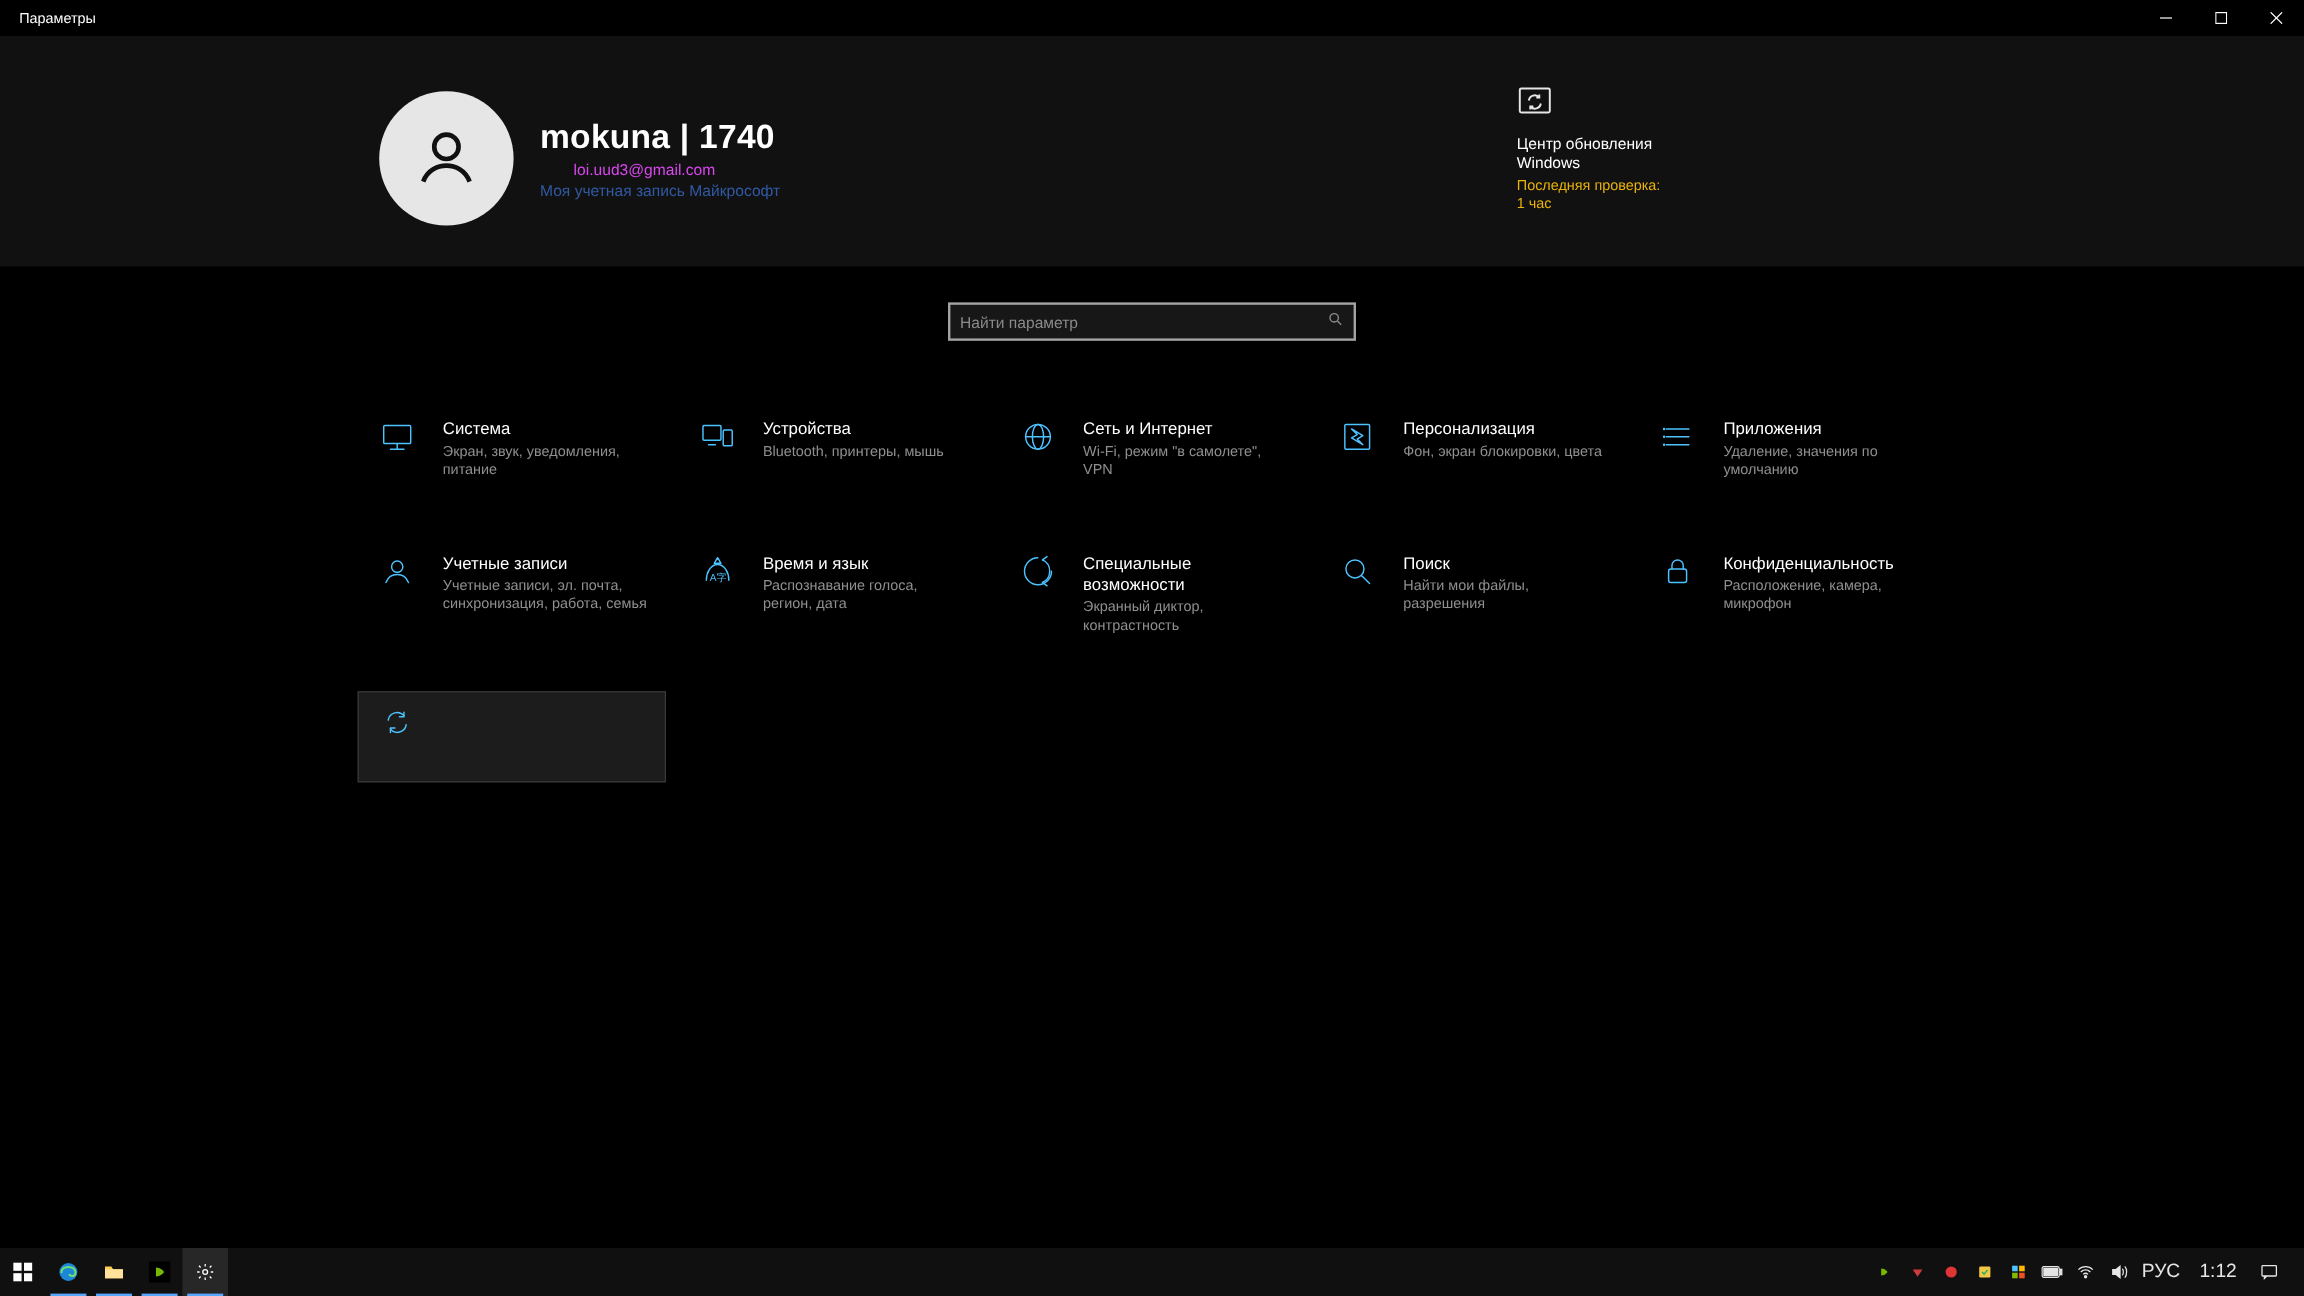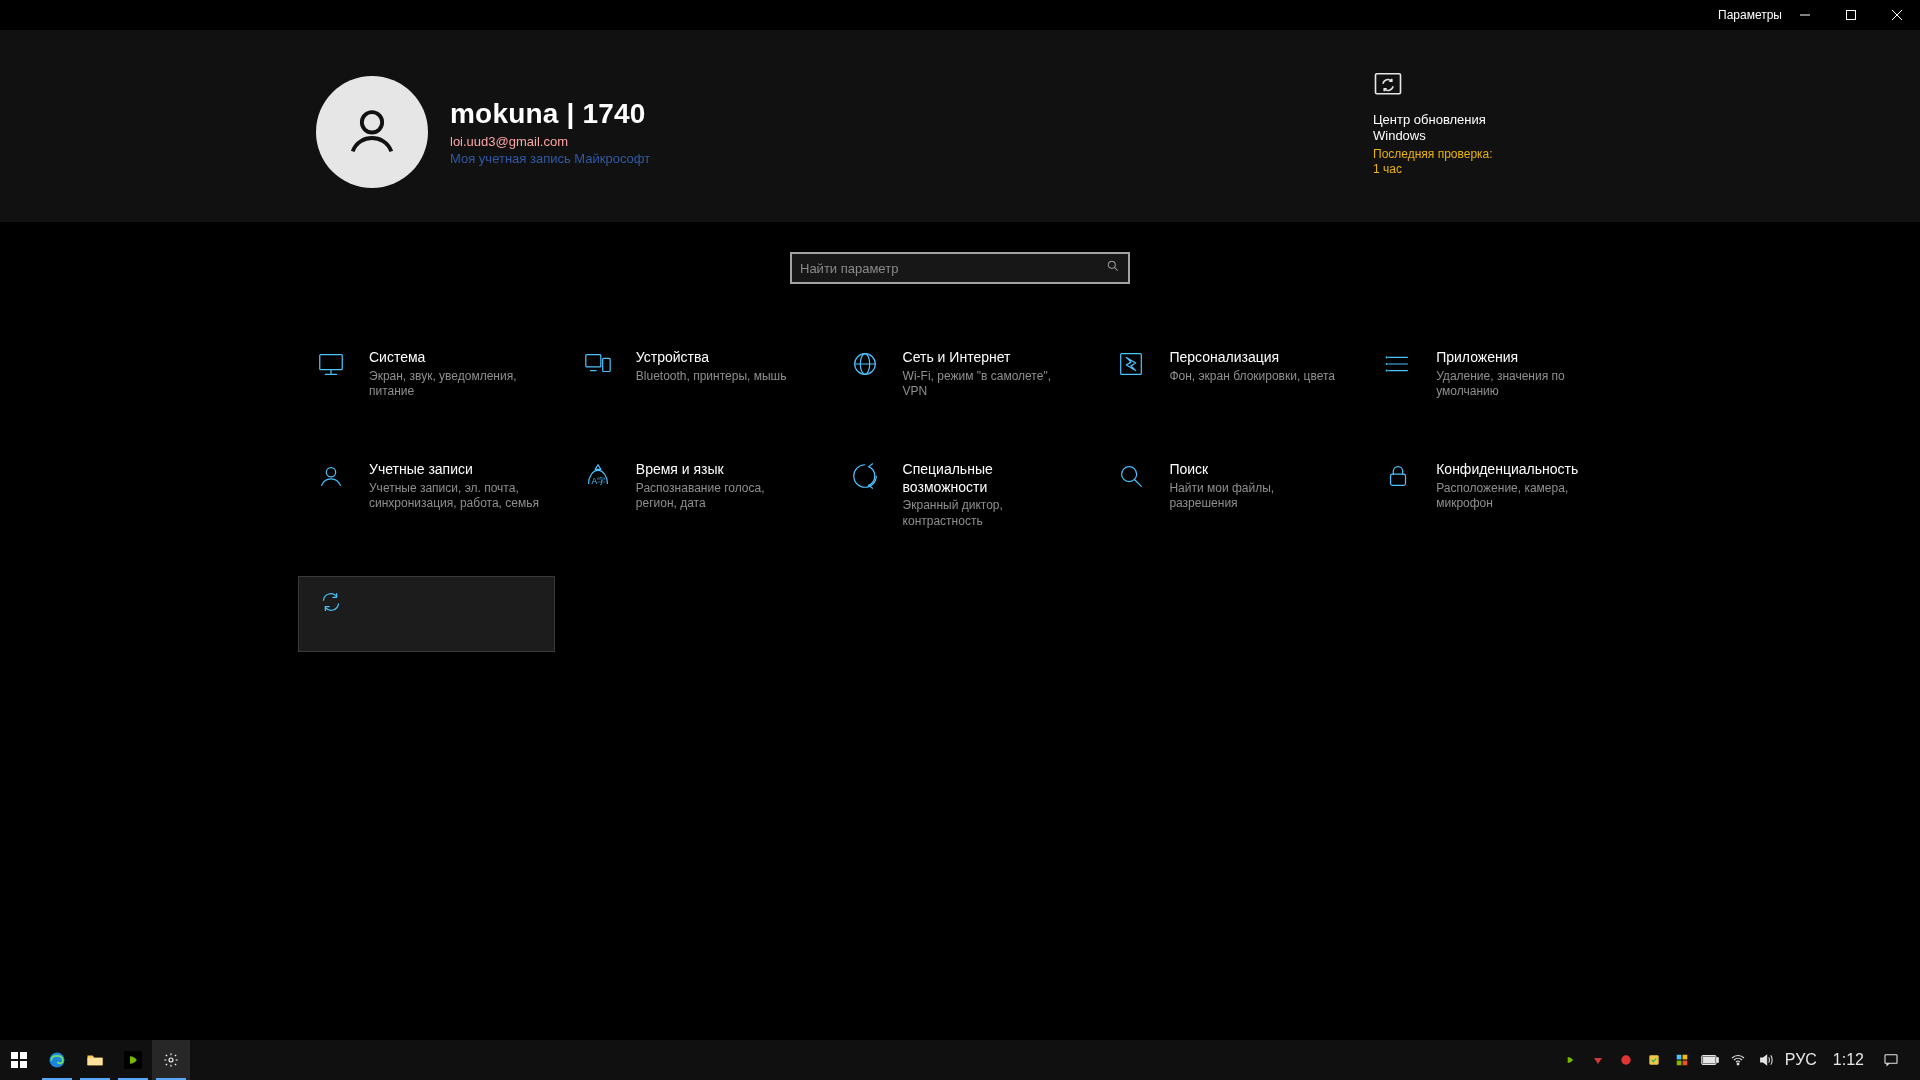--- a/index.html
+++ b/index.html
@@ -1,32 +1,32 @@
 <!DOCTYPE html>
 <html><head>
 <meta charset="utf-8">
 <style>
   * { margin: 0; padding: 0; box-sizing: border-box; user-select: none; }
   html, body { width: 1920px; height: 1080px; overflow: hidden; background: #000; font-family: "Segoe UI", Tahoma, sans-serif; color: #fff; }
   
-  .titlebar { height: 30px; background: #000; display: flex; align-items: center; justify-content: flex-end; padding-left: 16px; }
+  .titlebar { height: 30px; background: #000; display: flex; align-items: center; justify-content: space-between; padding-left: 16px; }
   .titlebar .title { font-size: 12px; color: #fff; }
   .win-controls { display: flex; height: 100%; }
   .win-btn { width: 46px; height: 30px; display:flex; align-items:center; justify-content:center; }
   .win-btn svg { stroke:#fff; }
   
   .header-band { background:#111; height: 192px; position:relative; }
   .profile { position:absolute; left:316px; top:46px; display:flex; align-items:center; gap:22px; }
   .avatar { width:112px; height:112px; border-radius:50%; background:#e6e6e6; display:flex; align-items:center; justify-content:center; }
   .avatar svg { width:58px; height:58px; }
   .profile-text .name { font-size:28px; font-weight:600; color:#fff; letter-spacing:.2px; }
-  .profile-text .email { font-size:13px; color:#fca5a5; margin-top:4px; }
+  .profile-text .email { font-size:13px; color:#d946ef; margin-top:4px;margin-left:28px; }
   .profile-text .ms-link { font-size:13px; color:#3159a3; margin-top:2px; }
   .quick { position:absolute; top:40px; display:flex; gap:60px; }
-  .quick-area { left: 1373px; flex-direction: column; }
+  .quick-area { left: 1264px; flex-direction: column; }
   .quick-item { width: 120px; }
   .quick-item .q-icon { height:36px; color:#e6e6e6; }
   .quick-item .q-title { font-size:13px; color:#fff; margin-top:6px; line-height:1.25; }
   .quick-item .q-sub   { font-size:12px; color:#eab308; margin-top:2px; line-height:1.25; }
   
   .search-wrap { position:absolute; left:50%; transform:translateX(-50%); top:252px; }
   .search-box { width:340px; height:32px; background:#171717; border:2px solid #a3a3a3; display:flex; align-items:center; padding:0 8px; }
   .search-box input { flex:1; background:transparent; border:none; outline:none; color:#fff; font-size:13px; }
   .search-box input::placeholder { color:#8a8a8a; }
   .search-box .s-icon { color:#8a8a8a; }

